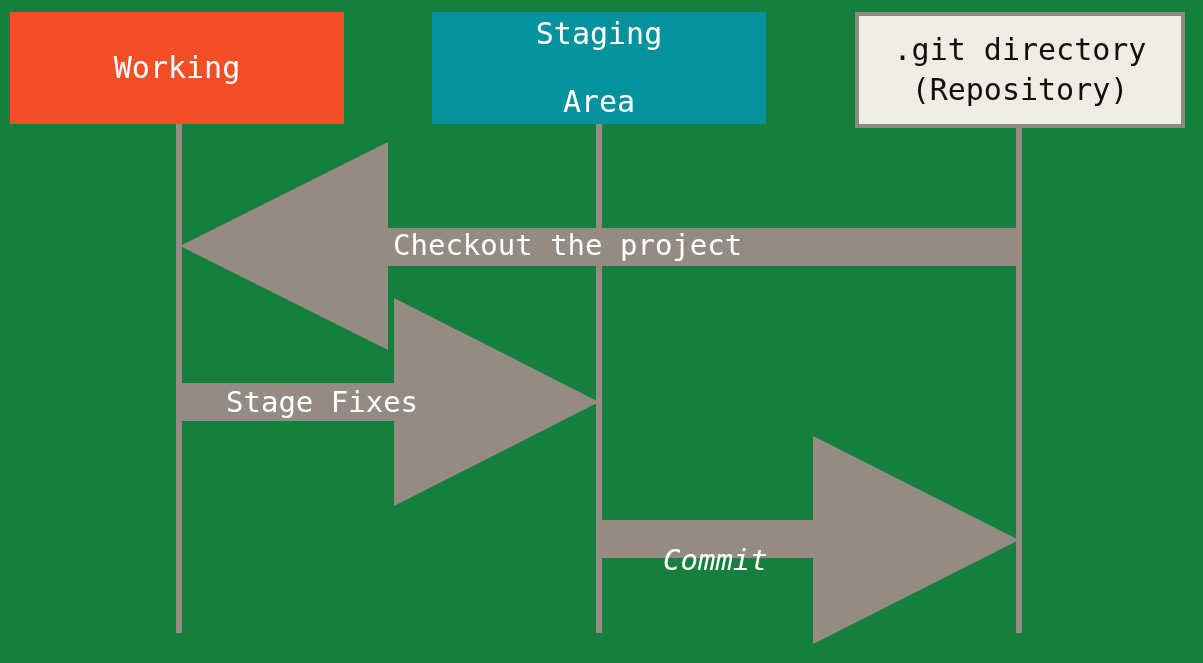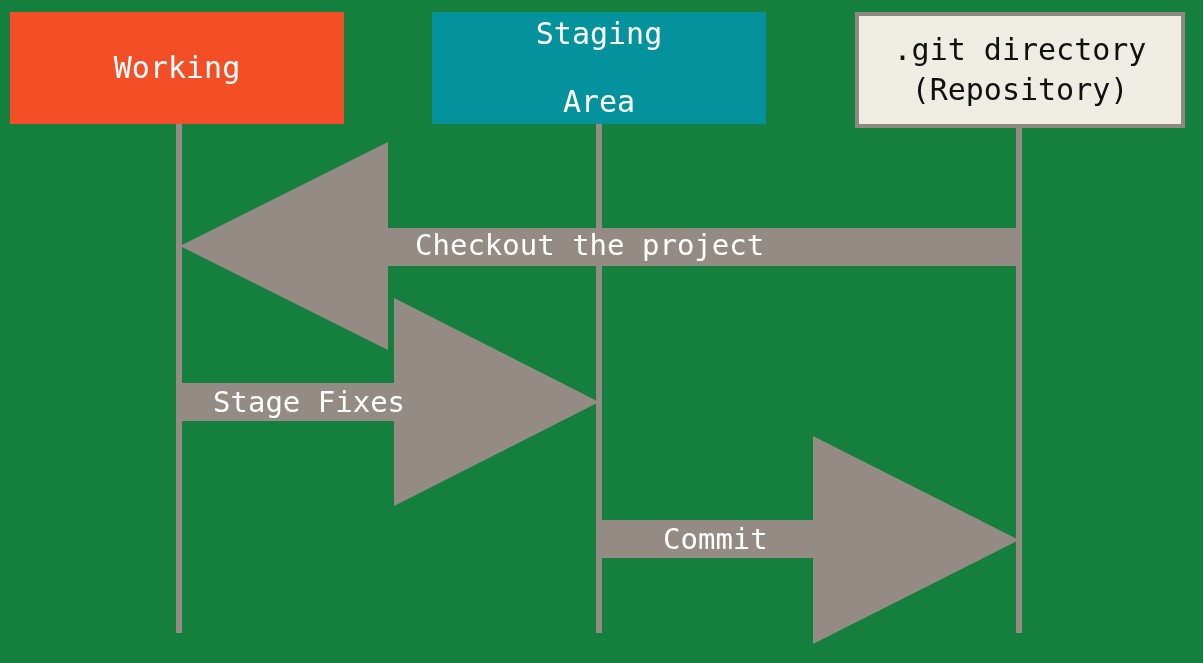--- a/index.html
+++ b/index.html
@@ -67,23 +67,23 @@
   .node-line-1, .node-line-2 { display: block; }
 
   .edge-label {
     position: absolute;
     font-size: 29px;
     line-height: 1;
     white-space: pre;
     color: #ffffff;
     pointer-events: none;
   }
-  .label-checkout { left: 415px; top: 231px; }
-  .label-stage    { left: 213px; top: 388px; text-align: right; }
-  .label-commit   { left: 663px; top: 525px; }
+  .label-checkout { left: 393px; top: 231px; }
+  .label-stage    { left: 226px; top: 388px; text-align: right; }
+  .label-commit   { left: 663px; top: 546px; font-style: italic; }
 </style>
 </head>
 <body>
 
 <div id="stage">
 
   <svg class="diagram-svg" viewBox="0 0 1203 663">
 
     <rect x="176" y="124" width="6" height="509" fill="#948c84"></rect>
     <rect x="596" y="124" width="6" height="509" fill="#948c84"></rect>

